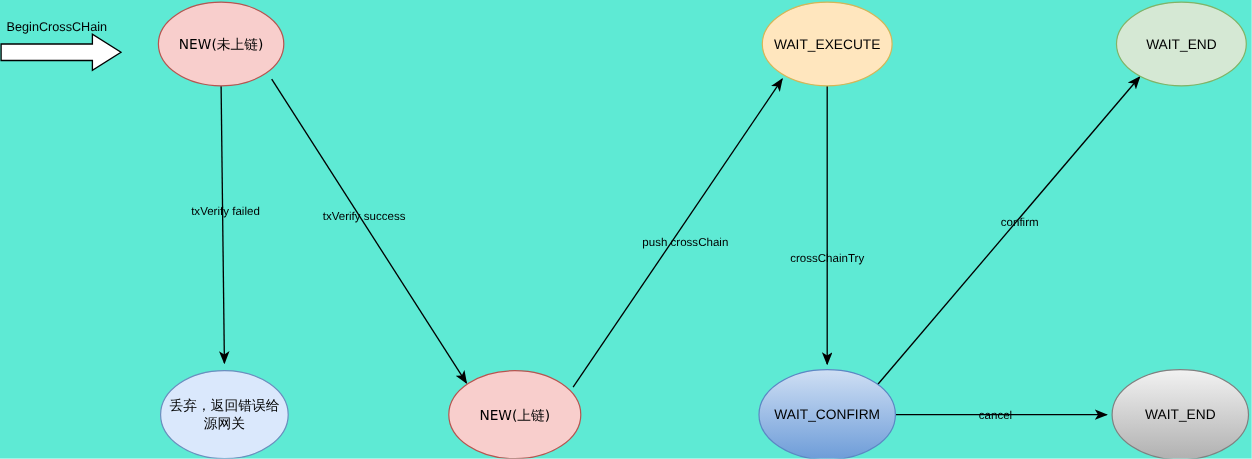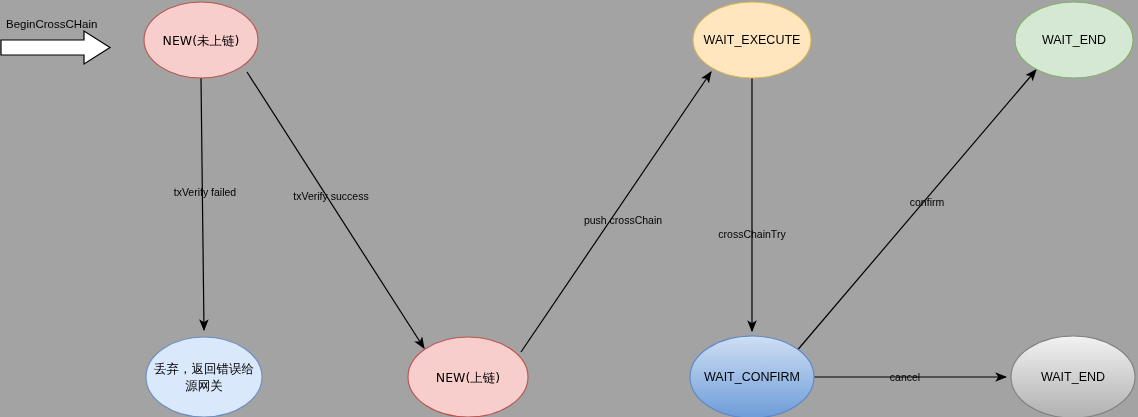--- a/index.html
+++ b/index.html
@@ -7,21 +7,21 @@
     padding: 0;
     background: #ffffff;
   }
   body {
     font-family: "Liberation Sans", "DejaVu Sans", sans-serif;
   }
   #diagram-root {
     position: relative;
     width: 1138px;
     height: 417px;
-    background: #a3a3a3;
+    background: #5eead4;
     overflow: hidden;
   }
   svg#state-diagram {
     display: block;
     width: 1138px;
     height: 417px;
   }
   .node-label {
     font-family: "Liberation Sans", "DejaVu Sans", sans-serif;
     font-size: 12.5px;

